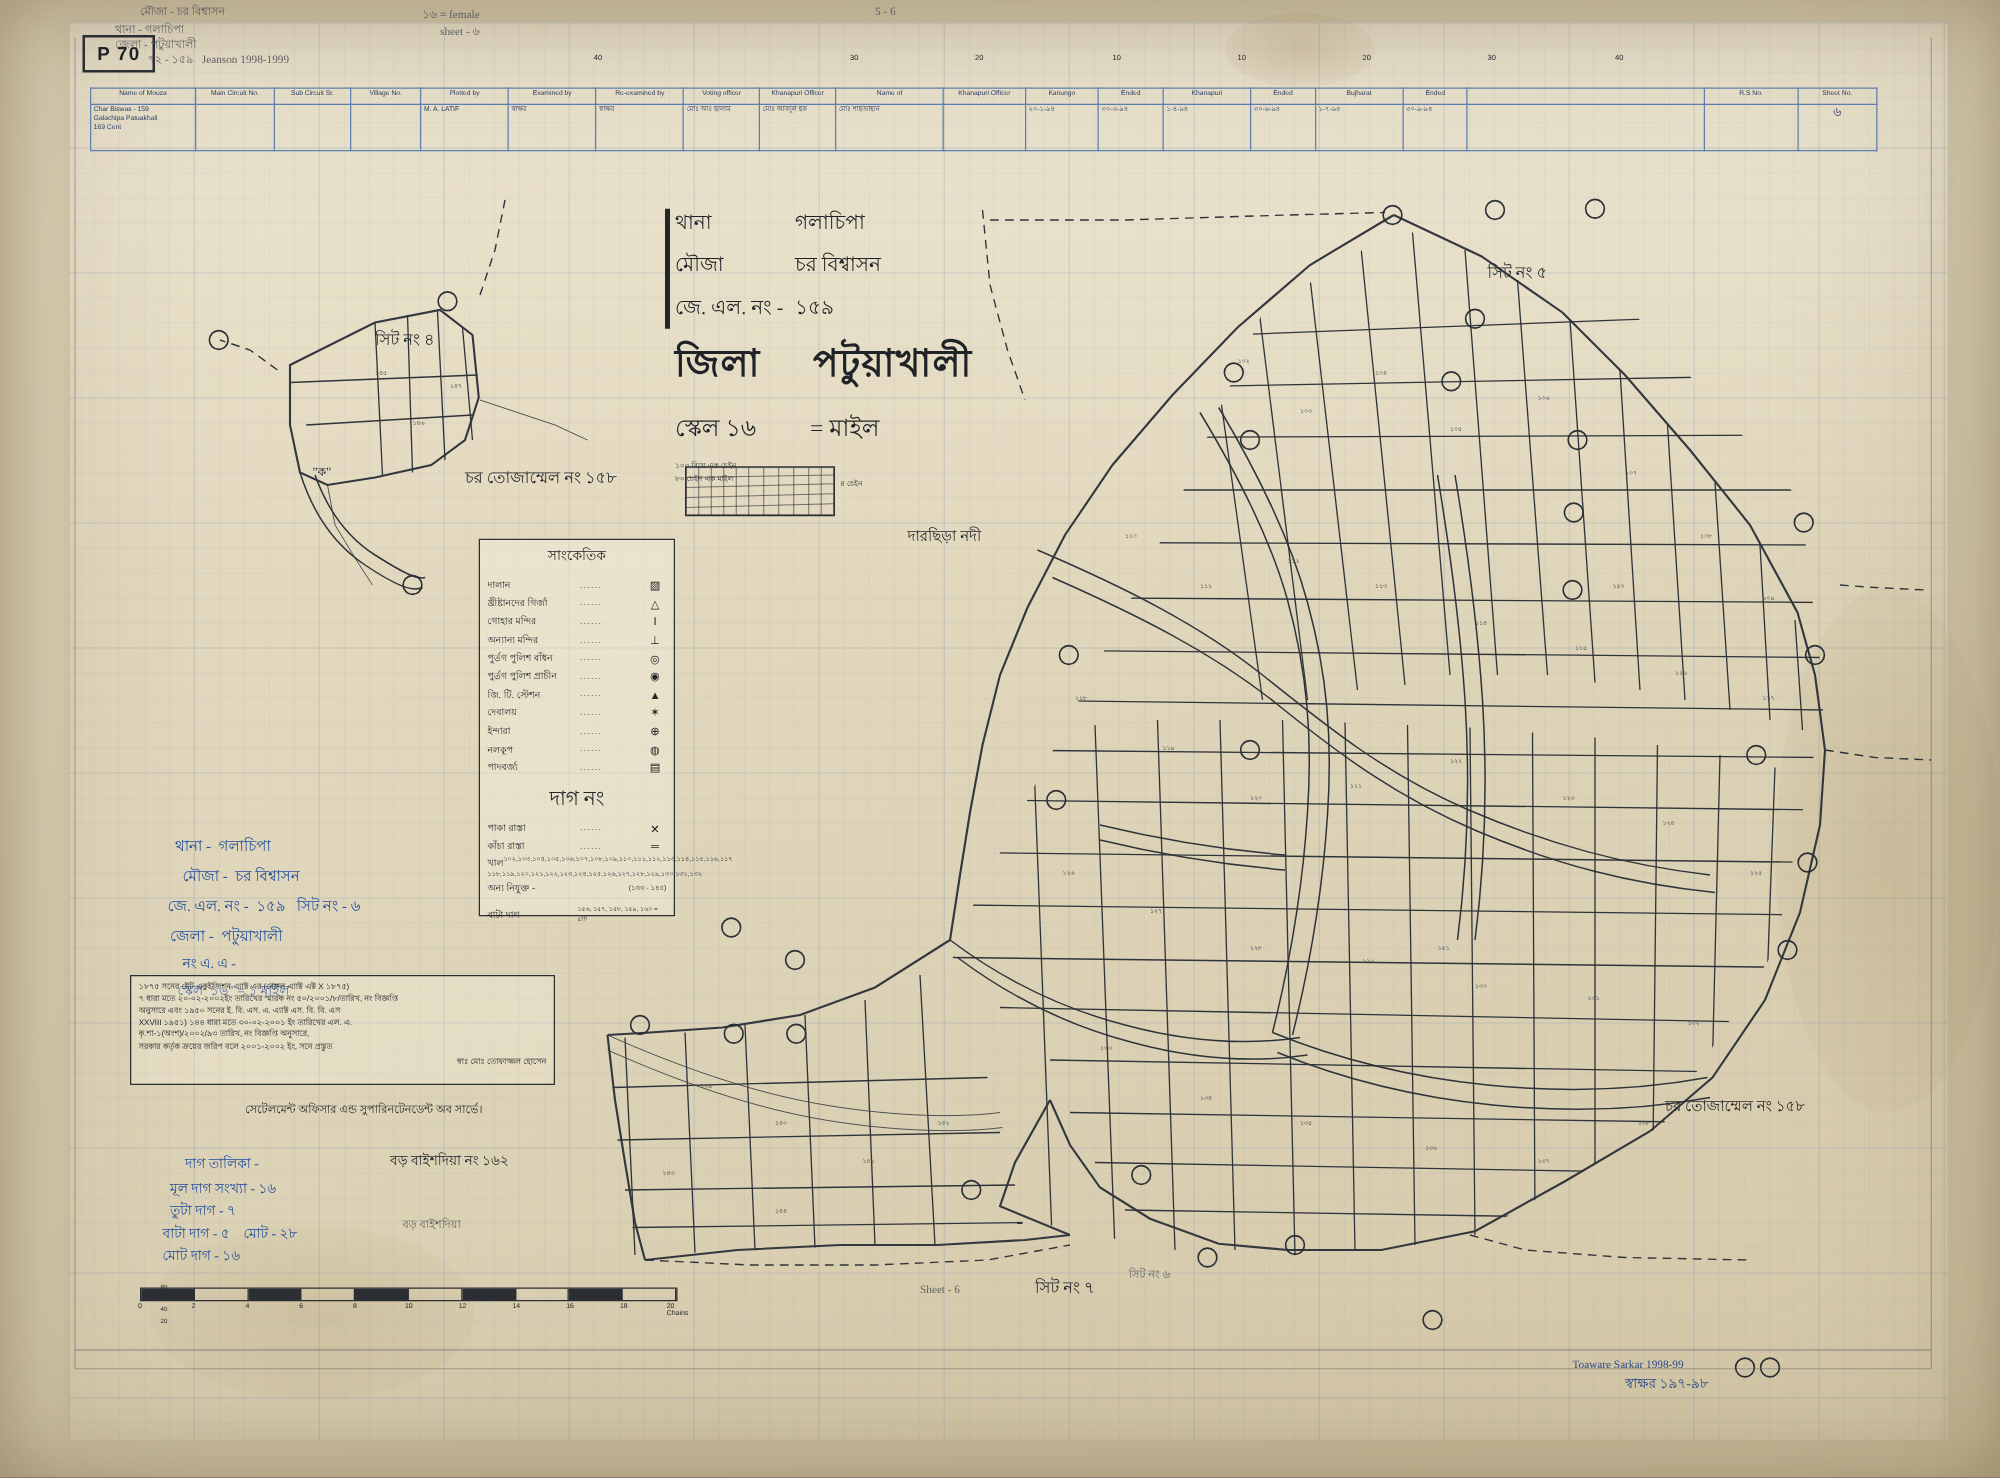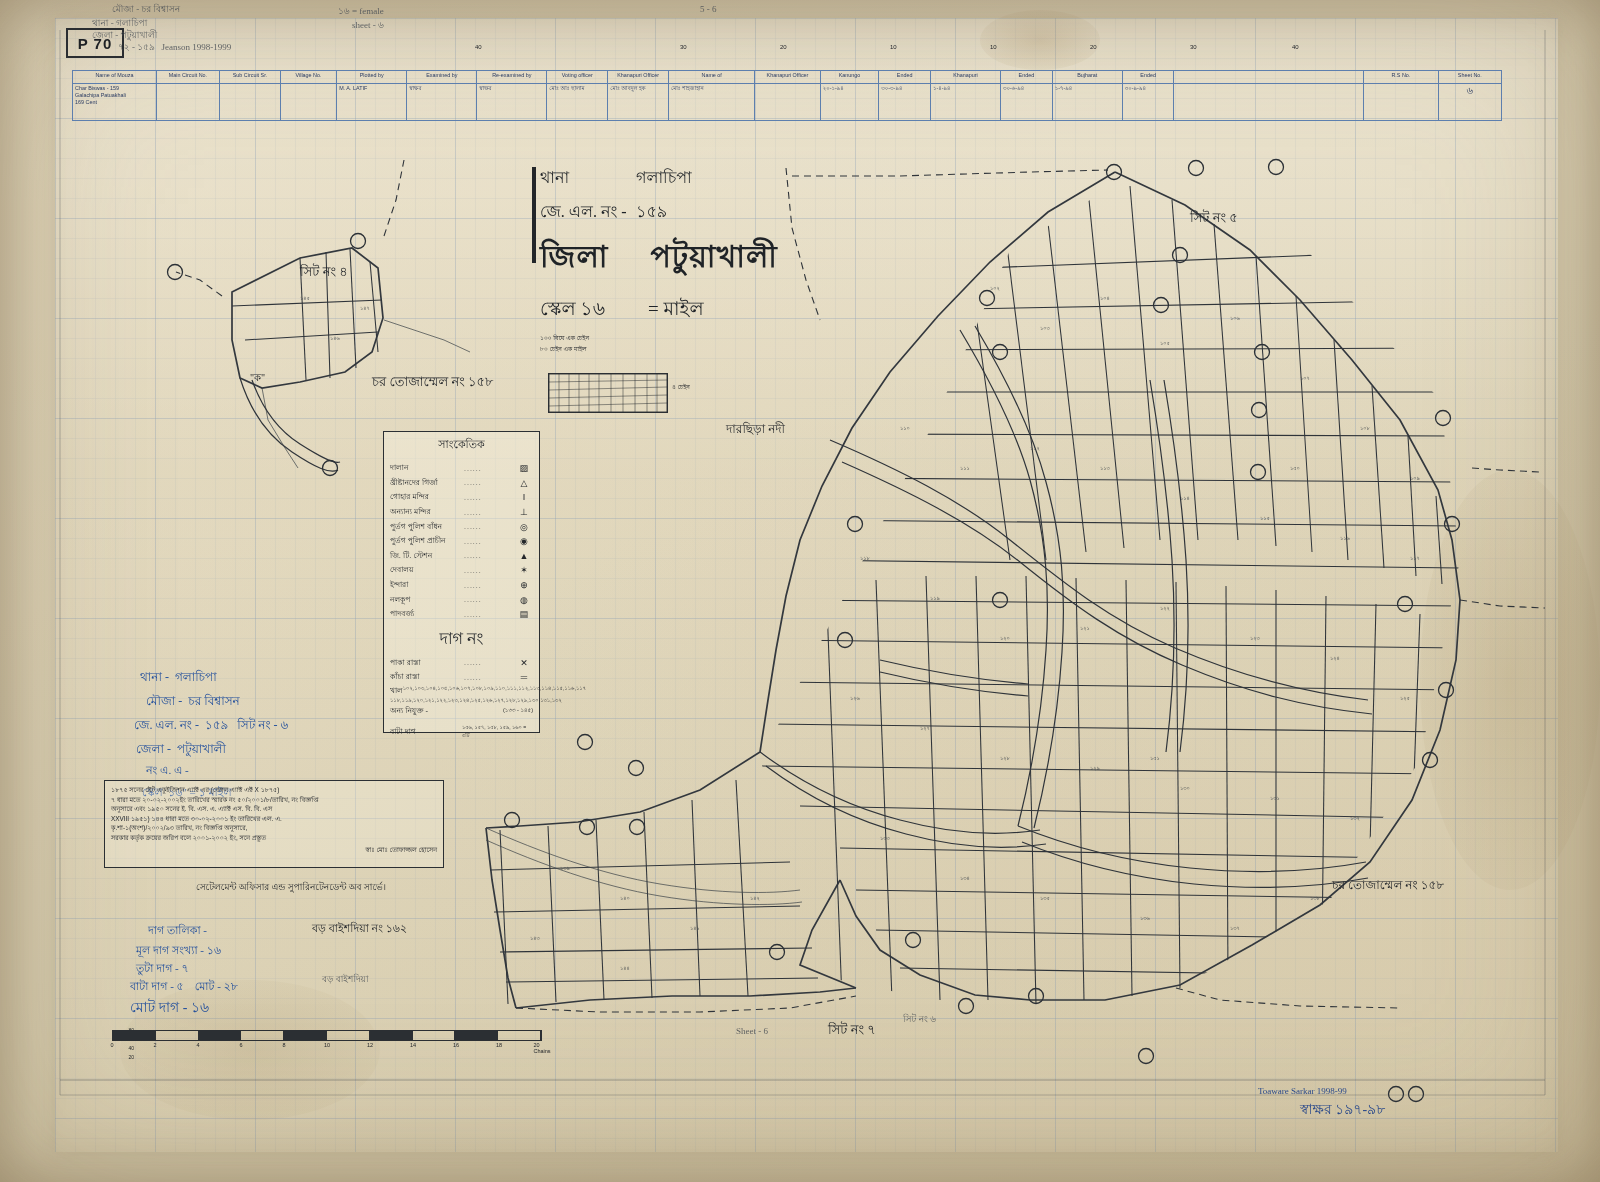--- a/index.html
+++ b/index.html
@@ -401,20 +401,24 @@
     </g>
   </svg>
 
   <div class="title-blk">
     <div style="position:absolute;left:-8px;top:2px;width:4px;height:96px;background:#23262a;"></div>
     <div class="row">
         <span class="lbl">থানা</span>
         <span>গলাচিপা</span>
       </div>
     <div class="row">
+        <span class="lbl">মৌজা</span>
+        <span>চর বিশ্বাসন</span>
+      </div>
+    <div class="row">
         <span class="lbl">জে. এল. নং -</span>
         <span>১৫৯</span>
       </div>
     <div class="big"><span>জিলা</span><span class="sp"></span><span>পটুয়াখালী</span></div>
     <div class="row" style="font-size:19px;">
         <span style="width:108px">স্কেল ১৬</span>
         <span>= মাইল</span>
       </div>
     <div class="txt smtxt" style="position:static;display:block;margin-top:4px;">১০০ বিঘে এক চেইন</div>
     <div class="txt smtxt" style="position:static;display:block;">৮০ চেইন এক মাইল</div>
@@ -548,21 +552,21 @@
     <div>কৃ.শা-১(অংশ)/২০০২/৯৩ তারিখ, নং বিজ্ঞপ্তি অনুসারে,</div>
     <div>সরকার কর্তৃক ক্রয়ের জরিপ বলে      ২০০১-২০০২ ইং,    সনে প্রস্তুত</div>
     <div style="text-align:right;margin-top:2px;">স্বাঃ মোঃ তোফাজ্জল হোসেন</div>
   </div>
   <div class="txt hand" style="left:196px;top:880px;font-size:9px;">সেটেলমেন্ট অফিসার এন্ড সুপারিনটেনডেন্ট অব সার্ভে।</div>
 
   <div class="txt hand blueink" style="left:128px;top:922px;font-size:11px;margin-left:20px;">দাগ তালিকা -</div>
   <div class="txt hand blueink" style="left:136px;top:942px;font-size:11px;">মূল দাগ সংখ্যা - ১৬</div>
   <div class="txt hand blueink" style="left:136px;top:960px;font-size:11px;text-align:right;">তুটা দাগ - ৭</div>
   <div class="txt hand blueink" style="left:130px;top:978px;font-size:11px;">বাটা দাগ - ৫    মোট - ২৮</div>
-  <div class="txt hand blueink" style="left:130px;top:996px;font-size:14px;">মোট দাগ - ১৬</div>
+  <div class="txt hand blueink" style="left:130px;top:996px;font-size:11px;">মোট দাগ - ১৬</div>
 
   <div class="txt hand" style="left:300px;top:262px;font-size:13px;">সিট নং ৪</div>
   <div class="txt hand" style="left:1190px;top:208px;font-size:13px;">সিট নং ৫</div>
   <div class="txt hand" style="left:828px;top:1020px;font-size:13px;">সিট নং ৭</div>
   <div class="txt hand pencil" style="left:903px;top:1012px;font-size:9px;">সিট নং ৬</div>
   <div class="txt hand" style="left:372px;top:372px;font-size:13px;">চর তোজাম্মেল নং ১৫৮</div>
   <div class="txt hand" style="left:1332px;top:876px;font-size:12px;">চর তোজাম্মেল নং ১৫৮</div>
   <div class="txt hand" style="left:726px;top:420px;font-size:12px;">দারছিড়া নদী</div>
   <div class="txt hand" style="left:312px;top:920px;font-size:11px;">বড় বাইশদিয়া নং ১৬২</div>
   <div class="txt hand pencil" style="left:322px;top:972px;font-size:9px;">বড় বাইশদিয়া</div>
@@ -598,15 +602,15 @@
       <span style="left:50%">10</span>
       <span style="left:60%">12</span>
       <span style="left:70%">14</span>
       <span style="left:80%">16</span>
       <span style="left:90%">18</span>
       <span style="left:100%">20 Chains</span>
     </div>
   </div>
 
   <div class="txt hand blue" style="left:1258px;top:1086px;font-size:9px;">Toaware Sarkar 1998-99</div>
-  <div class="txt hand blue" style="left:1300px;top:1098px;font-size:14px;">স্বাক্ষর ১৯৭-৯৮</div>
+  <div class="txt hand blue" style="left:1300px;top:1098px;font-size:11px;">স্বাক্ষর ১৯৭-৯৮</div>
 
 </div>
 
 </body></html>

